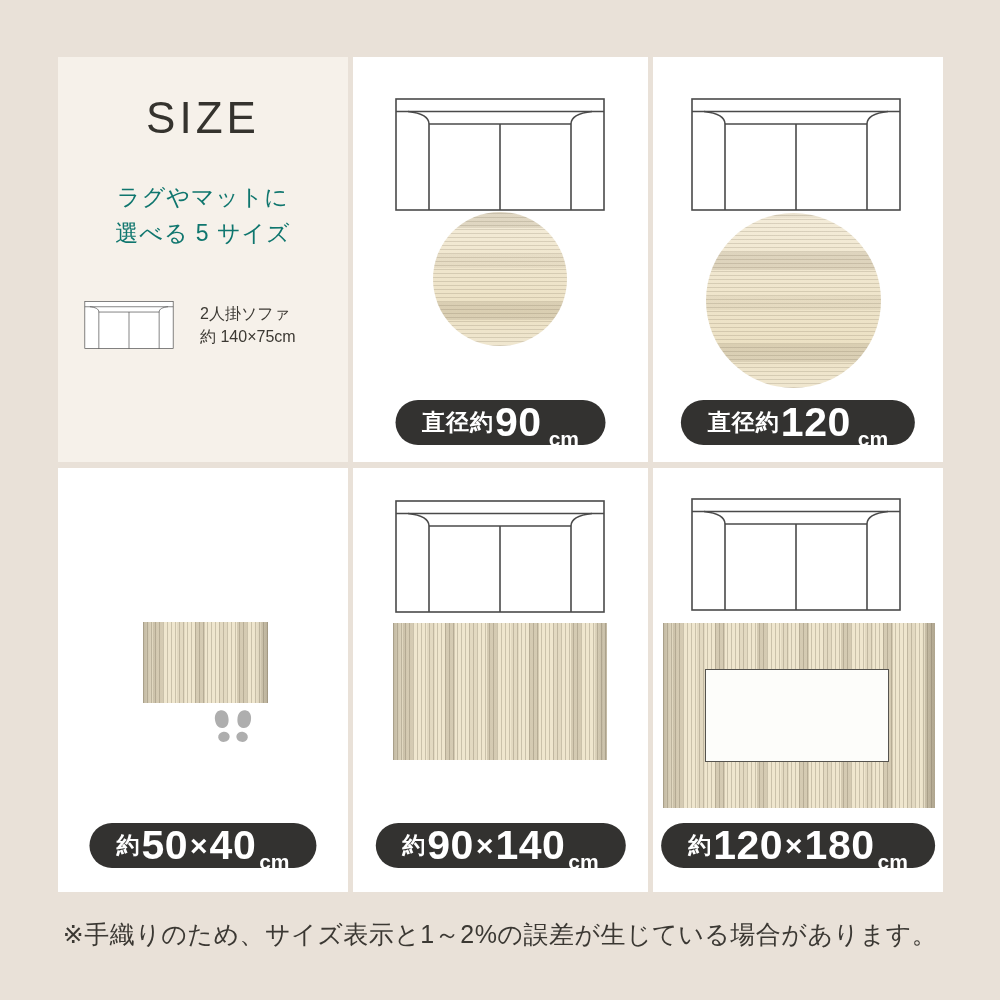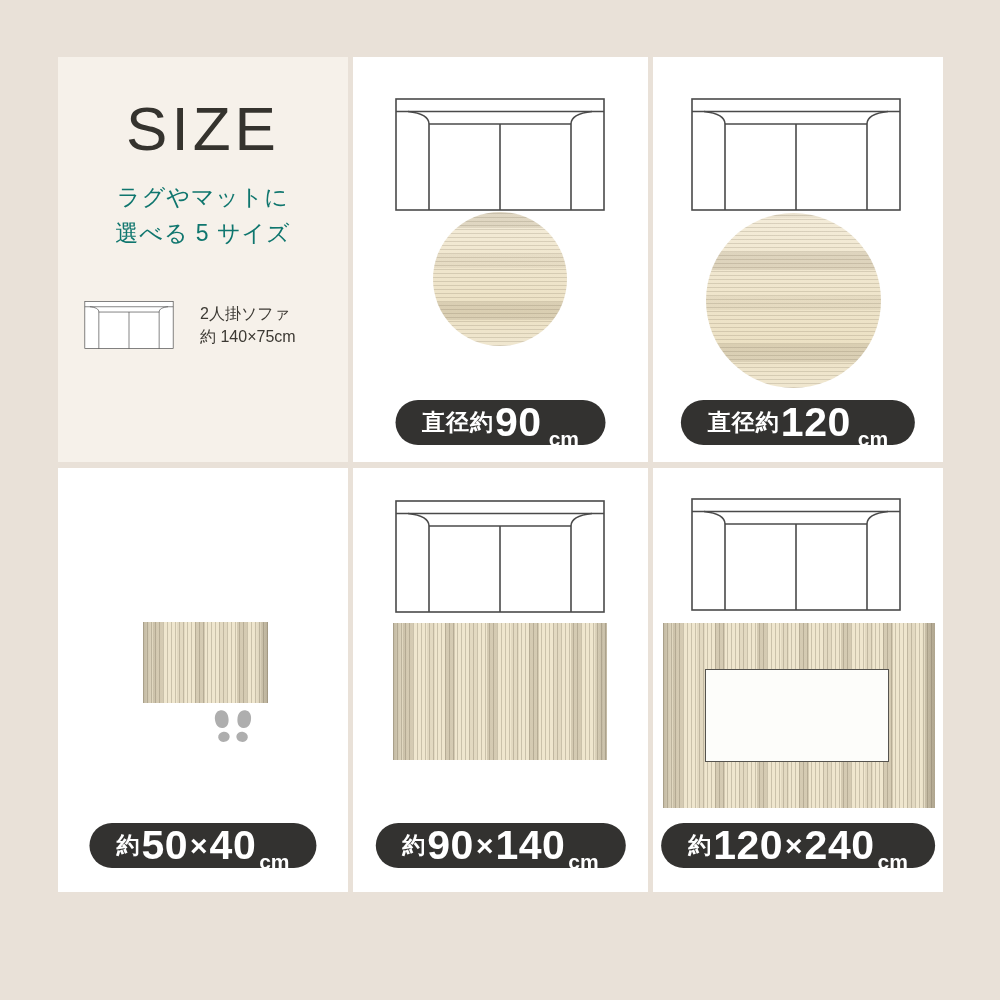--- a/index.html
+++ b/index.html
@@ -10,21 +10,21 @@
     -webkit-font-smoothing:antialiased;
   }
   .stage{position:relative;width:1000px;height:1000px;background:#e9e1d8;overflow:hidden;}
 
   .panel{position:absolute;background:#ffffff;}
   .panel.intro{background:#f6f1ea;}
 
   
   .size-title{
     position:absolute;top:36px;left:0;width:100%;
-    text-align:center;font-size:62px;font-weight:400;
+    text-align:center;font-size:44px;font-weight:400;
     letter-spacing:4px;color:#35332e;
   }
   .subtitle{
     position:absolute;top:122px;left:0;width:100%;
     text-align:center;font-size:23px;line-height:36px;
     color:#0f766e;letter-spacing:1px;
   }
   .legend-row{
     position:absolute;left:24px;width:250px;
     display:flex;align-items:center;gap:24px;
@@ -182,19 +182,20 @@
   <div class="panel" style="left:653px;top:468px;width:290px;height:424px;">
     <svg class="sofa" style="left:38px;top:30px;" viewBox="0 0 210 113" width="210" height="113">
         <use href="#sofa-shape"></use>
       </svg>
     <div class="rug vstripes" style="left:10px;top:155px;width:272px;height:185px;"></div>
     <div class="table-rect" style="left:52px;top:201px;width:182px;height:91px;"></div>
     <div class="pill pill-row2">
       <span class="txt prefix">約</span>
         <span class="txt num">120</span>
         <span class="txt mult">×</span>
-        <span class="txt num">240</span>
-        <span class="txt unit">cm</span>
-    </div>
-  </div>
-
+        <span class="txt num">180</span>
+        <span class="txt unit">cm</span>
+    </div>
+  </div>
+
+  <div class="footnote">※手織りのため、サイズ表示と1～2%の誤差が生じている場合があります。</div>
 
 </div>
 
 </body></html>

